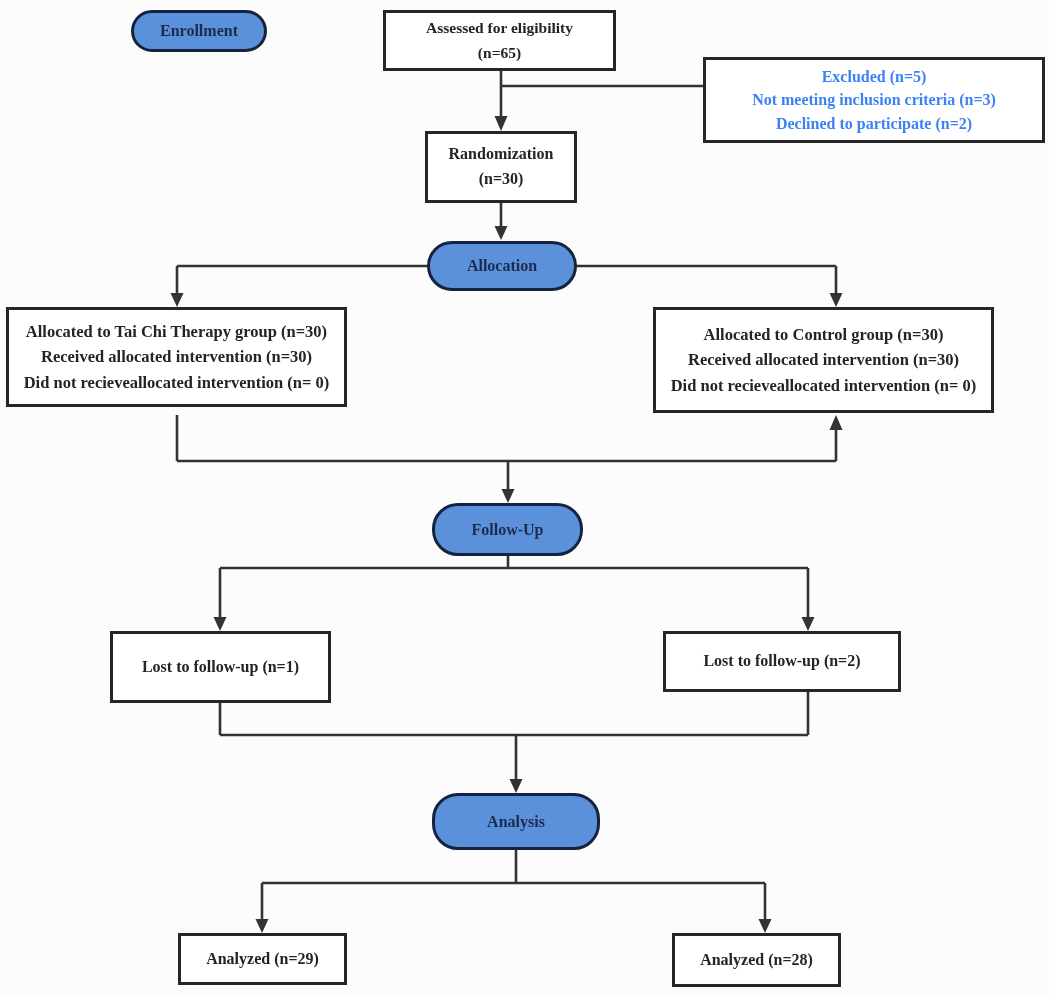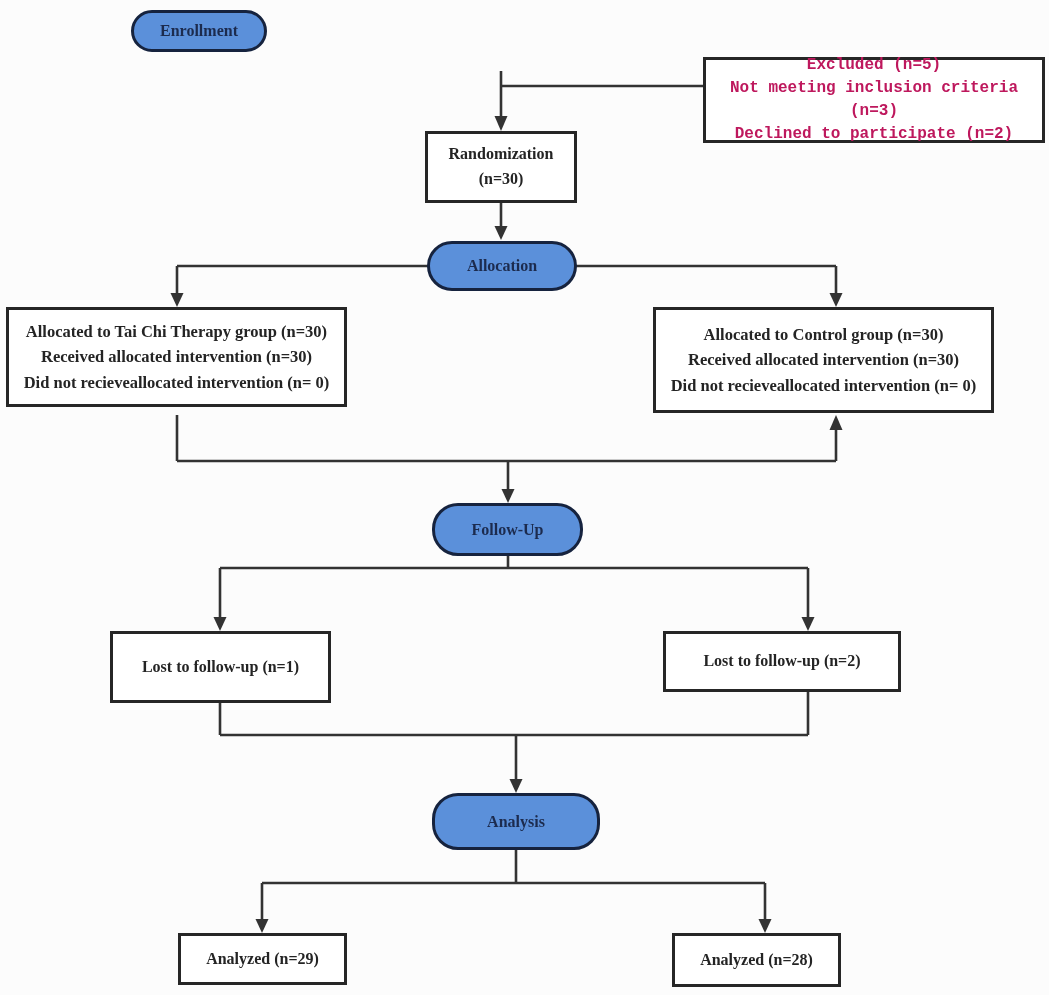--- a/index.html
+++ b/index.html
@@ -21,22 +21,22 @@
   svg.connectors line{stroke:var(--line);stroke-width:2.6;}
   svg.connectors polygon{fill:var(--line);stroke:none;}
   .box{
     position:absolute;background:#ffffff;border:3px solid var(--box-border);
     display:flex;flex-direction:column;justify-content:center;align-items:center;
     text-align:center;font-weight:bold;color:var(--text);
     font-family:"Liberation Serif","DejaVu Serif",serif;
     box-sizing:border-box;line-height:1.55;
   }
   .box.sans{
-    font-family:Liberation Mono, monospace;
-    color:#be185d;
+    font-family:Liberation Serif, serif;
+    color:#3b82f6;
   }
   .pill{
     position:absolute;background:var(--accent);border:3px solid var(--pill-border);
     border-radius:26px;display:flex;justify-content:center;align-items:center;
     font-weight:bold;color:var(--pill-text);box-sizing:border-box;
     font-family:"Liberation Serif","DejaVu Serif",serif;
   }
   .fs15{font-size:15.5px;}
   .fs16{font-size:16px;}
   .fs17{font-size:16.5px;}
@@ -100,20 +100,24 @@
   </div>
 
   <div class="pill fs16" style="left:432px;top:503px;width:151px;height:53px;">
     <span>Follow-Up</span>
   </div>
 
   <div class="pill fs16" style="left:432px;top:793px;width:168px;height:57px;">
     <span>Analysis</span>
   </div>
 
+  <div class="box fs15" style="left:383px;top:10px;width:233px;height:61px;">
+    <div>Assessed for eligibility</div>
+    <div>(n=65)</div>
+  </div>
 
   <div class="box sans fs16" style="left:703px;top:57px;width:342px;height:86px;line-height:1.45;">
     <div>Excluded (n=5)</div>
     <div>Not meeting inclusion criteria (n=3)</div>
     <div>Declined to participate (n=2)</div>
   </div>
 
   <div class="box fs16" style="left:425px;top:131px;width:152px;height:72px;">
     <div>Randomization</div>
     <div>(n=30)</div>

